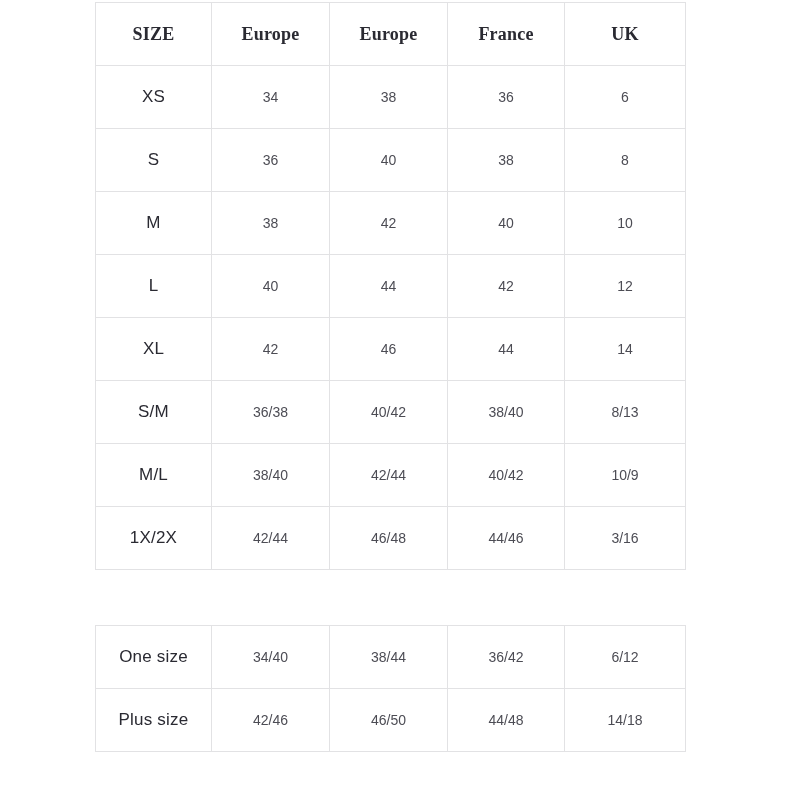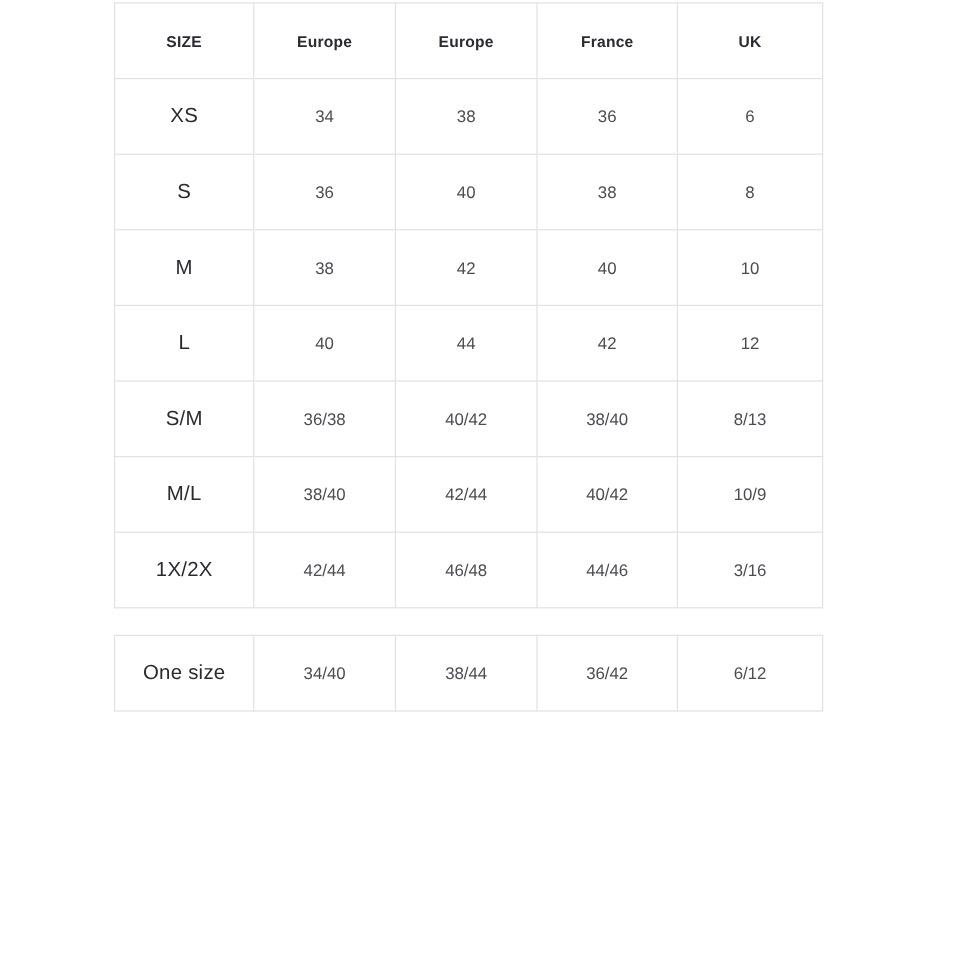--- a/index.html
+++ b/index.html
@@ -28,38 +28,39 @@
   }
   th, td {
     border: 1px solid var(--border-color, #e2e2e4);
     text-align: center;
     vertical-align: middle;
     height: 62px;
     padding: 0;
     background: #ffffff;
   }
   th {
-    font-size: 13px;
+    font-size: 18px;
     font-weight: bold;
     letter-spacing: 0.2px;
     color: var(--header-text, #2a2a32);
+    font-family: Liberation Serif, serif;
   }
   td.size-cell {
     font-size: 17px;
     font-weight: normal;
     letter-spacing: 0.2px;
     color: var(--size-text, #2a2a32);
   }
   td.value-cell {
     font-size: 14px;
     font-weight: normal;
     color: var(--value-text, #4c4c54);
   }
   .extra-table {
-    margin-top: 22px;
+    margin-top: 55px;
   }
   col.c1 { width: 116px; }
   col.c2 { width: 118px; }
   col.c3 { width: 118px; }
   col.c4 { width: 117px; }
   col.c5 { width: 121px; }
 </style>
 </head>
 <body>
 
@@ -106,20 +107,27 @@
             <td class="value-cell">10</td>
           </tr>
           <tr>
             <td class="size-cell">L</td>
             <td class="value-cell">40</td>
             <td class="value-cell">44</td>
             <td class="value-cell">42</td>
             <td class="value-cell">12</td>
           </tr>
           <tr>
+            <td class="size-cell">XL</td>
+            <td class="value-cell">42</td>
+            <td class="value-cell">46</td>
+            <td class="value-cell">44</td>
+            <td class="value-cell">14</td>
+          </tr>
+          <tr>
             <td class="size-cell">S/M</td>
             <td class="value-cell">36/38</td>
             <td class="value-cell">40/42</td>
             <td class="value-cell">38/40</td>
             <td class="value-cell">8/13</td>
           </tr>
           <tr>
             <td class="size-cell">M/L</td>
             <td class="value-cell">38/40</td>
             <td class="value-cell">42/44</td>
@@ -145,17 +153,24 @@
           <col class="c5">
       </colgroup>
       <tbody>
           <tr>
             <td class="size-cell">One size</td>
             <td class="value-cell">34/40</td>
             <td class="value-cell">38/44</td>
             <td class="value-cell">36/42</td>
             <td class="value-cell">6/12</td>
           </tr>
+          <tr>
+            <td class="size-cell">Plus size</td>
+            <td class="value-cell">42/46</td>
+            <td class="value-cell">46/50</td>
+            <td class="value-cell">44/48</td>
+            <td class="value-cell">14/18</td>
+          </tr>
         </tbody>
     </table>
 
   </div>
 </div>
 
 </body></html>

